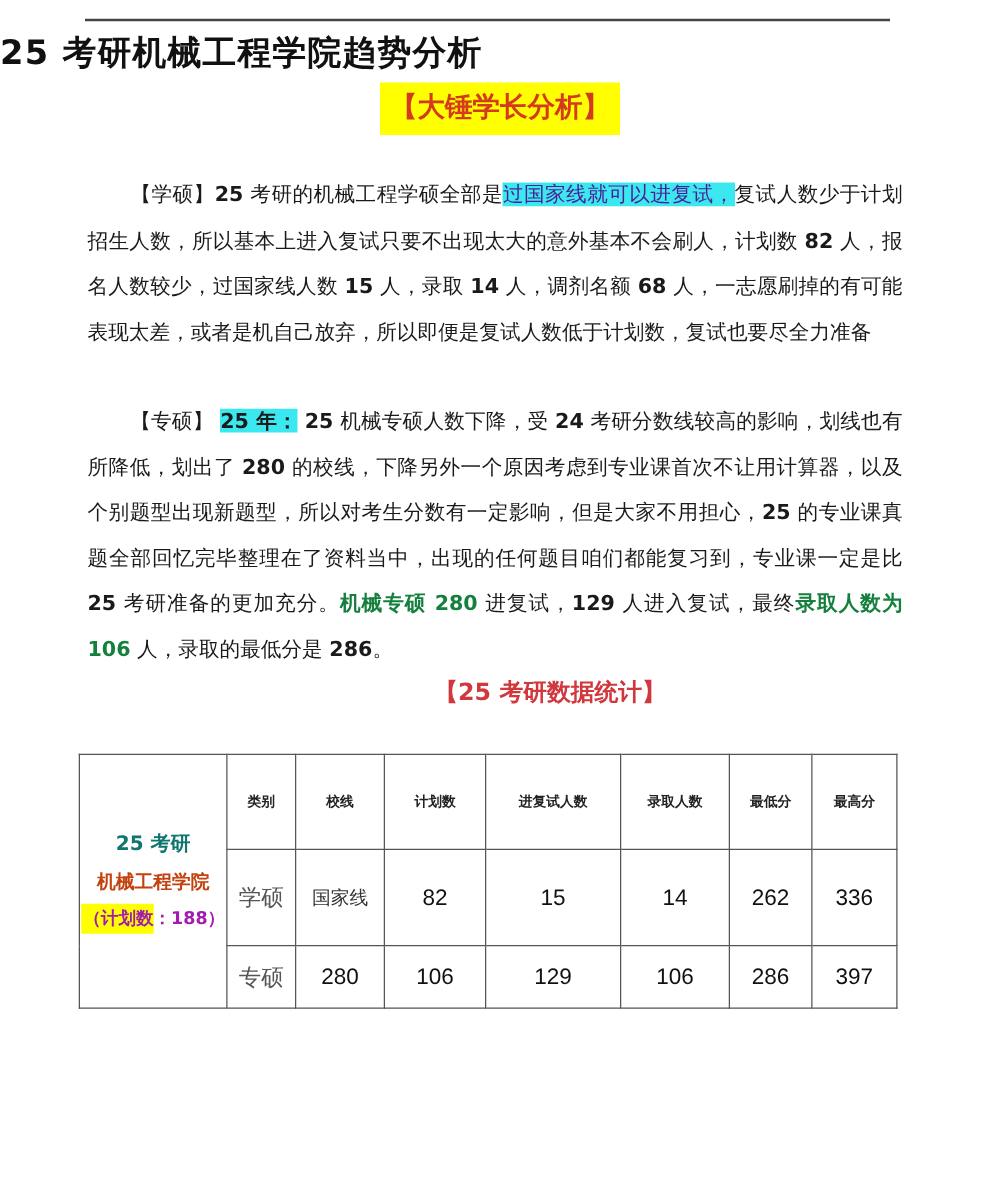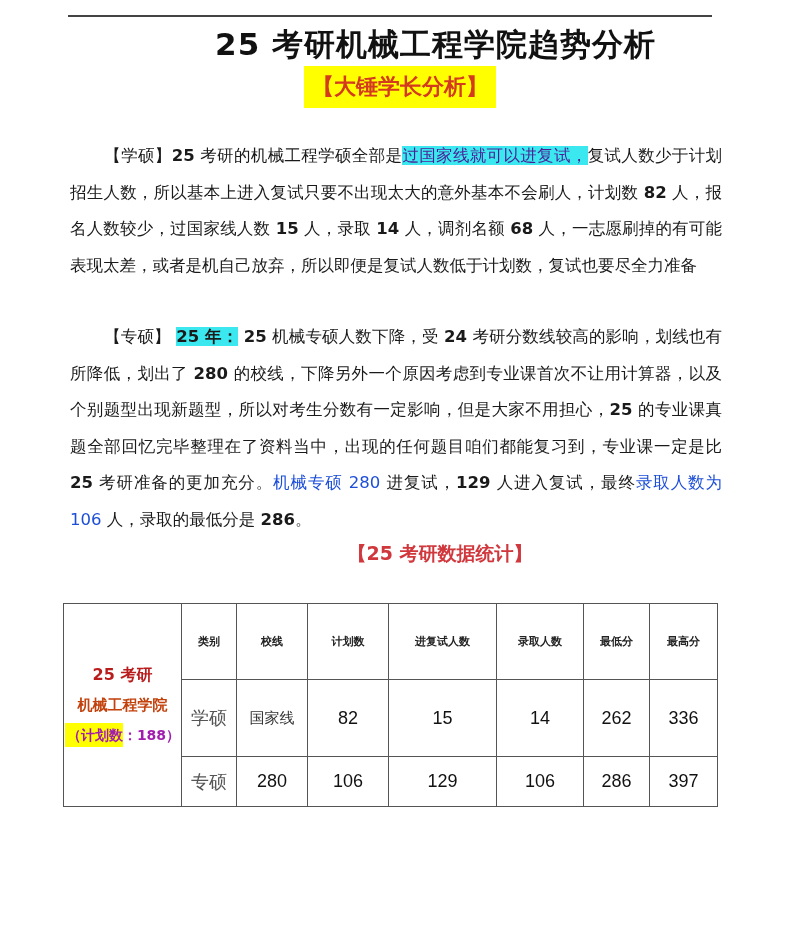--- a/index.html
+++ b/index.html
@@ -6,62 +6,62 @@
   body {
     width: 800px; height: 942px; position: relative; overflow: hidden;
     font-family: "DejaVu Sans", "Liberation Sans", sans-serif;
     color: #1a1a1a;
   }
   .top-rule {
     position: absolute; left: 68px; top: 15px; width: 644px; height: 2px;
     background: #444;
   }
   .title {
-    position: absolute; left: 0; top: 24px; width: 656px; text-align: right;
-    font-size: 31px; font-weight: bold; letter-spacing: 1px; color: #111;
+    position: absolute; left: 0; top: 24px; width: 656px; text-align: left;
+    font-size: 27px; font-weight: bold; letter-spacing: 1px; color: #111;
   }
   .subtitle-wrap {
     position: absolute; left: 0; top: 66px; width: 800px; text-align: center;
   }
   .subtitle {
     display: inline-block; background: #ffff00; color: #d43a1e;
     font-size: 22px; font-weight: bold; padding: 4px 8px; line-height: 34px;
   }
   .body-text {
     position: absolute; left: 70px; width: 652px;
     font-size: 16.5px; line-height: 36.5px; color: #1a1a1a;
     text-align: justify;
   }
   .para1 { top: 138px; }
   .para2 { top: 319px; }
   .indent { display: inline-block; width: 34px; }
   .hl-cyan { background: #3ce8ef; }
   .hl-cyan-red { background: #3ce8ef; color: #4c1d95; }
-  .red { color: #1d4ed8; font-weight: normal; }
+  .red { color: #15803d; font-weight: bold; }
   .b { font-weight: bold; }
   .section-title {
     position: absolute; left: 0; top: 541px; width: 800px; text-align: center;
     font-size: 19px; font-weight: bold; color: #d0383d; margin-left: 40px;
   }
   table.stats {
     position: absolute; left: 63px; top: 603px; width: 654px; height: 200px;
     border-collapse: collapse; table-layout: fixed;
   }
   table.stats td, table.stats th {
     border: 1.5px solid #555; text-align: center; vertical-align: middle;
     padding: 0; font-weight: normal;
   }
   table.stats th { font-size: 11px; font-weight: bold; color: #222; height: 75px; }
   .row-xs td { height: 76px; }
   .row-zs td { height: 49px; }
   .num { font-size: 18px; color: #111; font-family: "Liberation Sans", sans-serif; }
   .cat { font-size: 18px; color: #555; }
   .school-line { font-size: 15px; color: #333; }
   .left-cell { line-height: 30px; }
-  .left-red { color: #b91c1c; font-weight: bold; font-size: 16px; }
+  .left-red { color: #0f766e; font-weight: bold; font-size: 16px; }
   .left-name { font-size: 15px; color: #c2410c; font-weight: bold; }
   .left-plan { font-size: 14px; font-weight: bold; color: #a21caf; }
   .left-plan .hl { background: #ffff00; padding: 4px 0 4px 2px; }
 </style>
 </head>
 <body>
 
 <div class="top-rule"></div>
 
 <div class="title">25 考研机械工程学院趋势分析</div>

